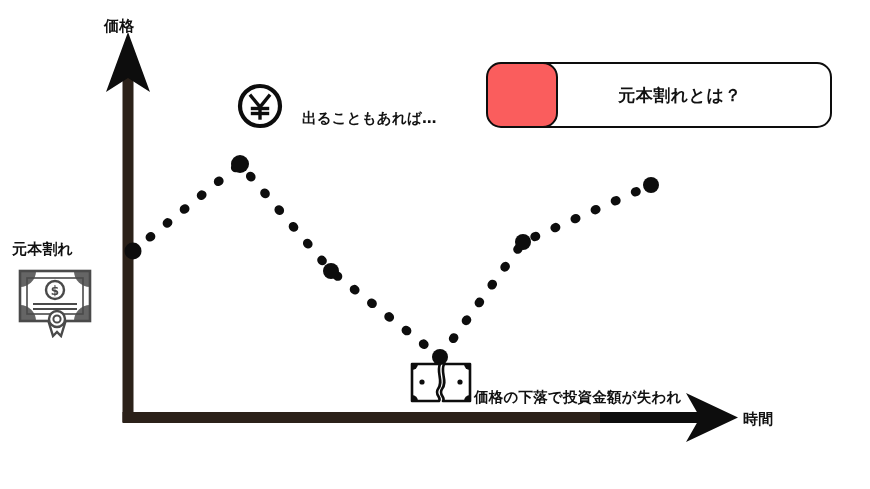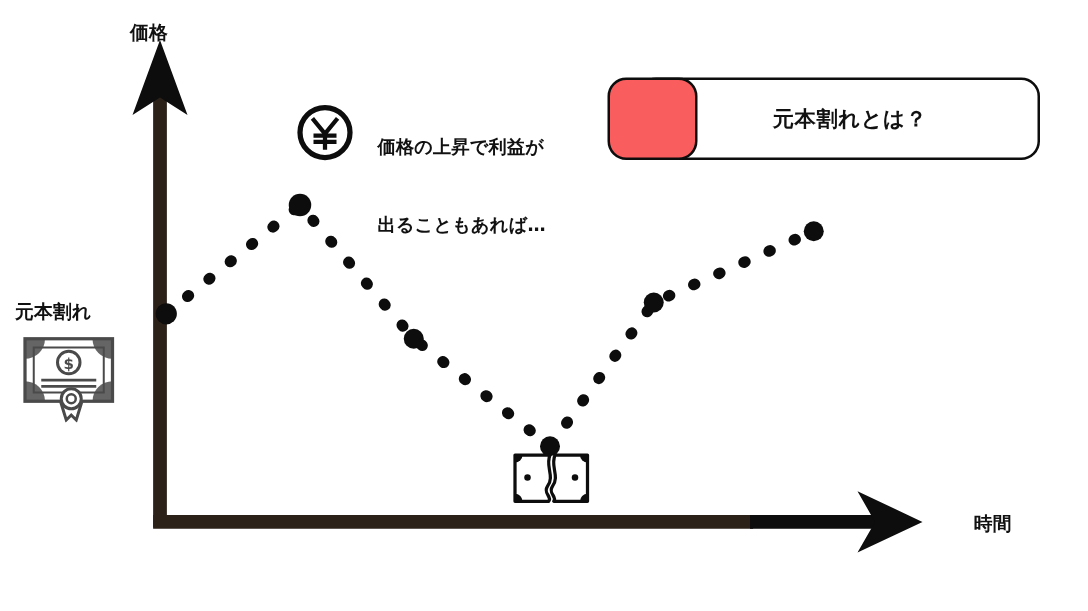--- a/index.html
+++ b/index.html
@@ -28,29 +28,30 @@
 
   
   .jp-text {
     position: absolute;
     font-family: "DejaVu Sans", "Liberation Sans", sans-serif;
     font-weight: bold;
     color: #111111;
     white-space: pre;
     line-height: 1.45;
     letter-spacing: 0.2px;
+    text-align: right;
   }
 
   #axis-label-y {
     left: 104px;
     top: 16px;
     font-size: 15px;
   }
   #axis-label-x {
-    left: 779px;
+    left: 743px;
     top: 409px;
     font-size: 15px;
   }
 
   #purchase-label {
     left: 12px;
     top: 239px;
     font-size: 15px;
   }
 
@@ -182,25 +183,25 @@
     <path d="M2 3 h6 a6 6 0 0 1 -6 6 z" fill="#0d0d0d"></path>
     <path d="M2 40 h6 a6 6 0 0 0 -6 -6 z" fill="#0d0d0d"></path>
 
     <path d="M60 3 H34 C30 12 38 20 32 28 C28 34 36 36 33 40 H60 Z" fill="#ffffff" stroke="#0d0d0d" stroke-width="2.6" stroke-linejoin="round"></path>
     <circle cx="50" cy="21" r="2.6" fill="#0d0d0d"></circle>
     <path d="M60 3 h-6 a6 6 0 0 0 6 6 z" fill="#0d0d0d"></path>
     <path d="M60 40 h-6 a6 6 0 0 1 6 -6 z" fill="#0d0d0d"></path>
   </svg>
 
   <div class="jp-text" id="annotation-up">
-    <div>価格の上昇で利益が</div>
     <div>出ることもあれば…</div>
   </div>
 
   <div class="jp-text" id="annotation-down">
+    <div>価格の下落で投資金額が失われ</div>
   </div>
 
   <div id="title-pill">
     <div id="title-box">
       <span id="title-text">元本割れとは？</span>
     </div>
     <div id="title-swatch"></div>
   </div>
 
 </div>

